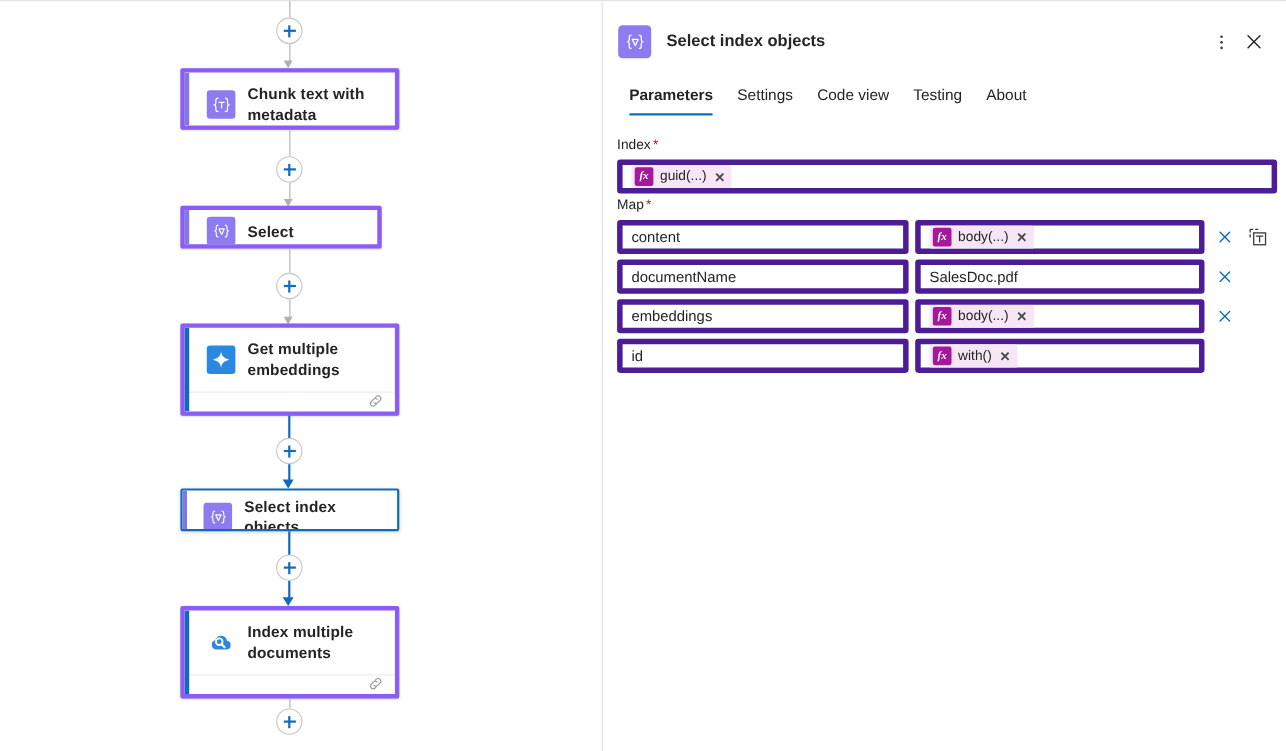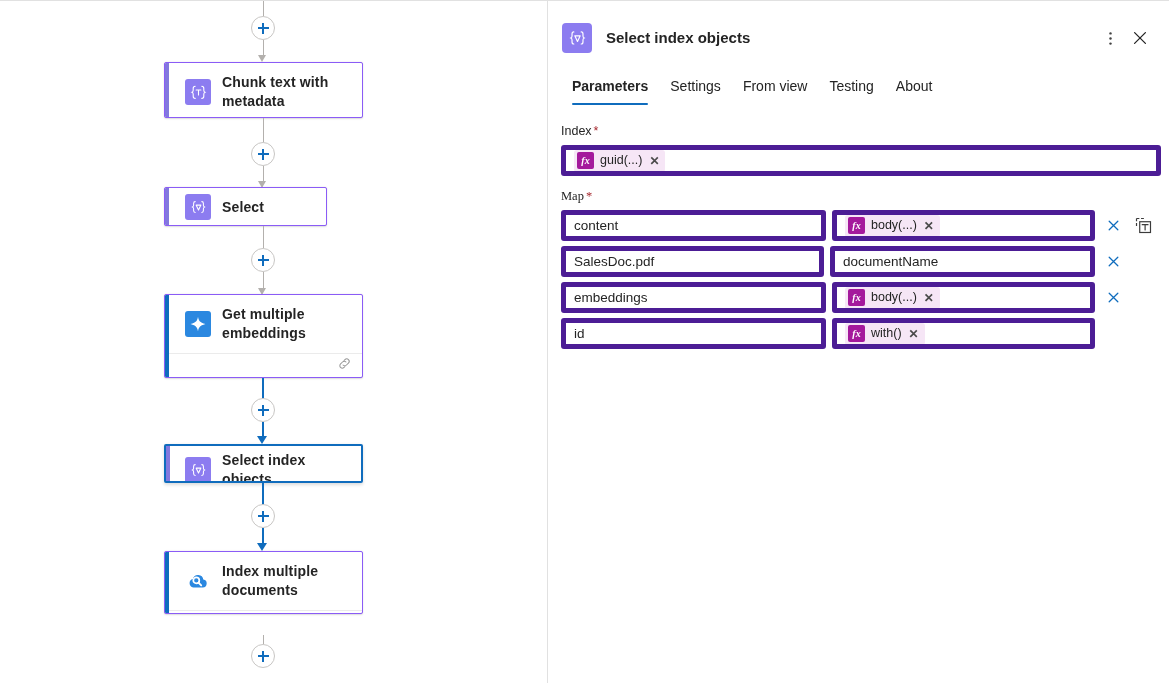--- a/index.html
+++ b/index.html
@@ -18,21 +18,21 @@
     width: 547px; height: 683px;
     background: #ffffff;
     border-top: 1px solid #e1e1e1;
     overflow: hidden;
   }
   .flow { position: absolute; left: 0; top: 0; width: 547px; height: 683px; }
 
   .node {
     position: absolute;
     background: #ffffff;
-    border: 1px solid #8b5cf6;
+    border: 4px solid #8b5cf6;
     border-radius: 2px;
     box-shadow: 0 0.6px 1.8px rgba(0,0,0,0.12), 0 0.15px 0.45px rgba(0,0,0,0.10);
     display: flex;
     flex-direction: column;
     overflow: hidden;
   }
   .node .accent {
     position: absolute; left: 0; top: 0; bottom: 0; width: 4px;
     background: #8378de;
   }
@@ -196,21 +196,21 @@
           </span>
           <span class="node-title">Chunk text with metadata</span>
         </div>
       </div>
 
       <div class="conn" style="left:263px; top:117px; height:24px;"></div>
       <div class="plusbtn" style="left:251px; top:141px;"></div>
       <div class="conn" style="left:263px; top:165px; height:17px;"></div>
       <div class="arrow gray" style="left:258px; top:180px;"></div>
 
-      <div class="node" style="left:164px; top:186px; width:163px; height:39px;">
+      <div class="node" style="left:164px; top:186px; width:183px; height:39px;">
         <div class="accent"></div>
         <div class="node-head" style="padding-top:6px;padding-bottom:6px;">
           <span class="nicon purple">
             <svg width="17" height="17" viewBox="0 0 17 17">
               <path d="M5.2 2.6 C3.9 2.6 3.6 3.3 3.6 4.4 V6.2 C3.6 7.1 3.1 7.7 2.5 8.0 C3.1 8.3 3.6 8.9 3.6 9.8 V11.6 C3.6 12.7 3.9 13.4 5.2 13.4" fill="none" stroke="#ffffff" stroke-width="1.05" stroke-linecap="round"></path>
               <path d="M11.8 2.6 C13.1 2.6 13.4 3.3 13.4 4.4 V6.2 C13.4 7.1 13.9 7.7 14.5 8.0 C13.9 8.3 13.4 8.9 13.4 9.8 V11.6 C13.4 12.7 13.1 13.4 11.8 13.4" fill="none" stroke="#ffffff" stroke-width="1.05" stroke-linecap="round"></path>
               <path d="M6.1 6.1 H10.9 L8.5 11.1 Z" fill="none" stroke="#ffffff" stroke-width="1.05" stroke-linejoin="round"></path>
             </svg>
           </span>
           <span class="node-title">Select</span>
@@ -259,21 +259,21 @@
           </span>
           <span class="node-title">Select index objects</span>
         </div>
       </div>
 
       <div class="conn blue" style="left:262px; top:482px; height:22px;"></div>
       <div class="plusbtn" style="left:251px; top:503px;"></div>
       <div class="conn blue" style="left:262px; top:527px; height:17px;"></div>
       <div class="arrow blue" style="left:257px; top:542px;"></div>
 
-      <div class="node blue-accent" style="left:164px; top:550px; width:199px; height:63px;">
+      <div class="node blue-accent" style="left:164px; top:550px; width:199px; height:84px;">
         <div class="accent"></div>
         <div class="node-head">
           <span class="nicon plain">
             <svg width="24" height="22" viewBox="0 0 24 22">
               <path d="M7.2 17.5 h9.6 a4.0 4.0 0 0 0 0.5-7.95 A5.3 5.3 0 0 0 6.9 8.9 A4.4 4.4 0 0 0 7.2 17.5 Z" fill="#2b88e0"></path>
               <circle cx="10.3" cy="10.4" r="3.0" fill="none" stroke="#ffffff" stroke-width="1.7"></circle>
               <path d="M12.5 12.6 L15.2 15.4" stroke="#ffffff" stroke-width="1.9" stroke-linecap="round"></path>
             </svg>
           </span>
           <span class="node-title">Index multiple documents</span>
@@ -315,39 +315,39 @@
       <span class="hdr-btn">
         <svg width="18" height="18" viewBox="0 0 16 16">
           <path d="M3.2 3.2 L12.8 12.8 M12.8 3.2 L3.2 12.8" stroke="#242424" stroke-width="1.15" stroke-linecap="round"></path>
         </svg>
       </span>
     </div>
 
     <div class="tabs">
       <div class="tab active">Parameters</div>
       <div class="tab">Settings</div>
-      <div class="tab">From view</div>
+      <div class="tab">Code view</div>
       <div class="tab">Testing</div>
       <div class="tab">About</div>
     </div>
 
     <div class="form">
 
       <div class="field-label">
         <span>Index</span><span class="req">*</span>
       </div>
       <div class="input wide">
         <span class="token">
           <span class="fx">fx</span>
           <span class="token-text">guid(...)</span>
           <span class="token-x">✕</span>
         </span>
       </div>
 
-      <div class="field-label" style="margin-top:12px;font-family:Liberation Serif, serif;">
+      <div class="field-label" style="margin-top:2px;">
         <span>Map</span><span class="req">*</span>
       </div>
 
       <div class="map-rows">
 
         <div class="map-row">
           <div class="input map-key">content</div>
           <div class="input map-val">
             <span class="token">
               <span class="fx">fx</span>
@@ -363,22 +363,22 @@
           <span class="row-action">
             <svg width="17" height="17" viewBox="0 0 18 18">
               <path d="M1.6 1.6 h3 M6.4 1.6 h3 M1.6 1.6 v3 M1.6 6.4 v3" stroke="#3b3b3b" stroke-width="1.25" stroke-linecap="butt" fill="none"></path>
               <rect x="5.0" y="5.0" width="11.4" height="11.4" fill="#ffffff" stroke="#3b3b3b" stroke-width="1.25"></rect>
               <path d="M7.6 8.1 h6.2 M10.7 8.1 v5.6" stroke="#3b3b3b" stroke-width="1.25" stroke-linecap="round"></path>
             </svg>
           </span>
         </div>
 
         <div class="map-row">
+          <div class="input map-key">documentName</div>
           <div class="input map-val">SalesDoc.pdf</div>
-          <div class="input map-key">documentName</div>
           <span class="row-action">
             <svg width="15" height="15" viewBox="0 0 16 16">
               <path d="M3.4 3.4 L12.6 12.6 M12.6 3.4 L3.4 12.6" stroke="#0f6cbd" stroke-width="1.35" stroke-linecap="round"></path>
             </svg>
           </span>
           <span class="row-action spacer"></span>
         </div>
 
         <div class="map-row">
           <div class="input map-key">embeddings</div>

